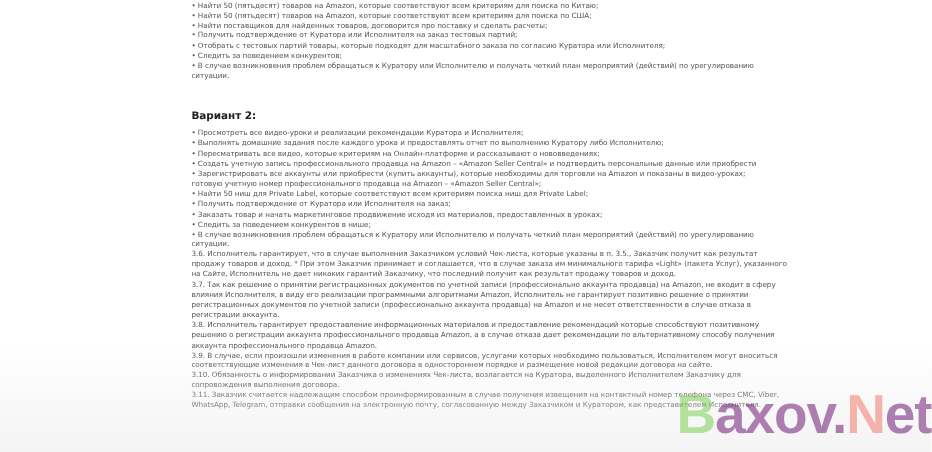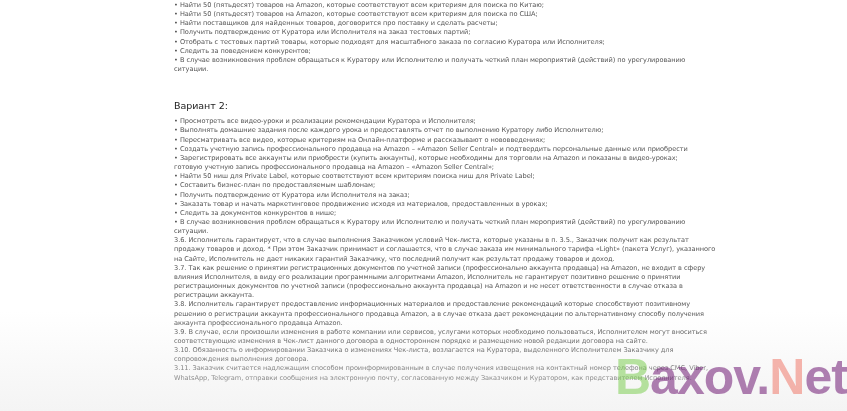--- a/index.html
+++ b/index.html
@@ -9,21 +9,21 @@
       font-family: "DejaVu Sans", sans-serif;
       color: #555;
     }
     .page {
       position: absolute; left: 174px; top: 1px; width: 540px;
       font-size: 6.6px; line-height: 9.15px; letter-spacing: -0.05px;
     }
     .line { white-space: nowrap; }
     .gap { height: 26px; }
     .h2 {
-      font-size: 9.5px; font-weight: normal; color: #222;
+      font-size: 9.5px; font-weight: bold; color: #222;
       line-height: 12px; margin-bottom: 5px;
     }
     .fade {
       position: absolute; left: 0; right: 0; bottom: 0; height: 100px;
       background: linear-gradient(to bottom, rgba(255,255,255,0) 0%, rgba(235,235,235,0.55) 100%);
       pointer-events: none;
     }
     .wm {
       position: absolute; left: 615px; top: 347px; height: 60px;
       font-family: "Liberation Sans", sans-serif; font-weight: bold;
@@ -53,26 +53,25 @@
   <div class="gap"></div>
 
   <div class="h2">Вариант 2:</div>
 
   <div>
     <div class="line">• Просмотреть все видео-уроки и реализации рекомендации Куратора и Исполнителя;</div>
     <div class="line">• Выполнять домашние задания после каждого урока и предоставлять отчет по выполнению Куратору либо Исполнителю;</div>
     <div class="line">• Пересматривать все видео, которые критериям на Онлайн-платформе и рассказывают о нововведениях;</div>
     <div class="line">• Создать учетную запись профессионального продавца на Amazon – «Amazon Seller Central» и подтвердить персональные данные или приобрести</div>
     <div class="line">• Зарегистрировать все аккаунты или приобрести (купить аккаунты), которые необходимы для торговли на Amazon и показаны в видео-уроках;</div>
-    <div class="line">готовую учетную запись профессионального продавца на Amazon – «Amazon Seller Central»;</div>
+    <div class="line">готовую учетную номер профессионального продавца на Amazon – «Amazon Seller Central»;</div>
     <div class="line">• Найти 50 ниш для Private Label, которые соответствуют всем критериям поиска ниш для Private Label;</div>
-    <div class="line">• Составить бизнес-план по предоставляемым шаблонам;</div>
     <div class="line">• Получить подтверждение от Куратора или Исполнителя на заказ;</div>
     <div class="line">• Заказать товар и начать маркетинговое продвижение исходя из материалов, предоставленных в уроках;</div>
-    <div class="line">• Следить за документов конкурентов в нише;</div>
+    <div class="line">• Следить за поведением конкурентов в нише;</div>
     <div class="line">• В случае возникновения проблем обращаться к Куратору или Исполнителю и получать четкий план мероприятий (действий) по урегулированию</div>
     <div class="line">ситуации.</div>
   </div>
 
   <div>
     <div class="line">3.6. Исполнитель гарантирует, что в случае выполнения Заказчиком условий Чек-листа, которые указаны в п. 3.5., Заказчик получит как результат</div>
     <div class="line">продажу товаров и доход. * При этом Заказчик принимает и соглашается, что в случае заказа им минимального тарифа «Light» (пакета Услуг), указанного</div>
     <div class="line">на Сайте, Исполнитель не дает никаких гарантий Заказчику, что последний получит как результат продажу товаров и доход.</div>
     <div class="line">3.7. Так как решение о принятии регистрационных документов по учетной записи (профессионально аккаунта продавца) на Amazon, не входит в сферу</div>
     <div class="line">влияния Исполнителя, в виду его реализации программными алгоритмами Amazon, Исполнитель не гарантирует позитивно решение о принятии</div>

